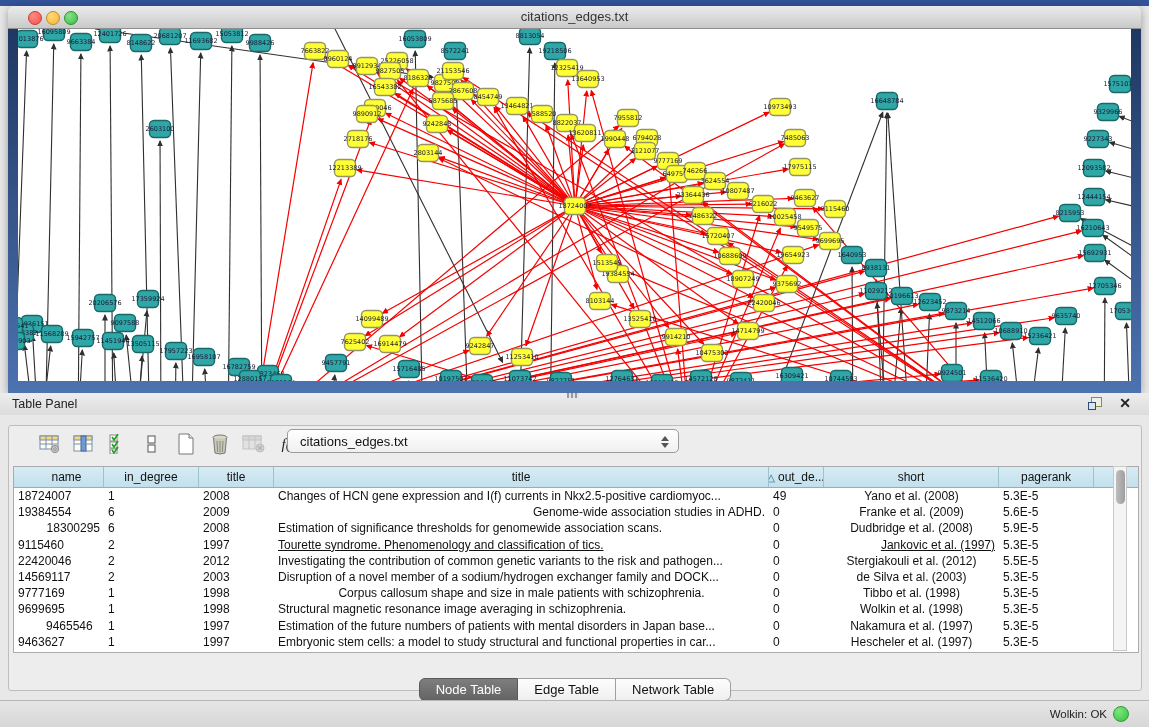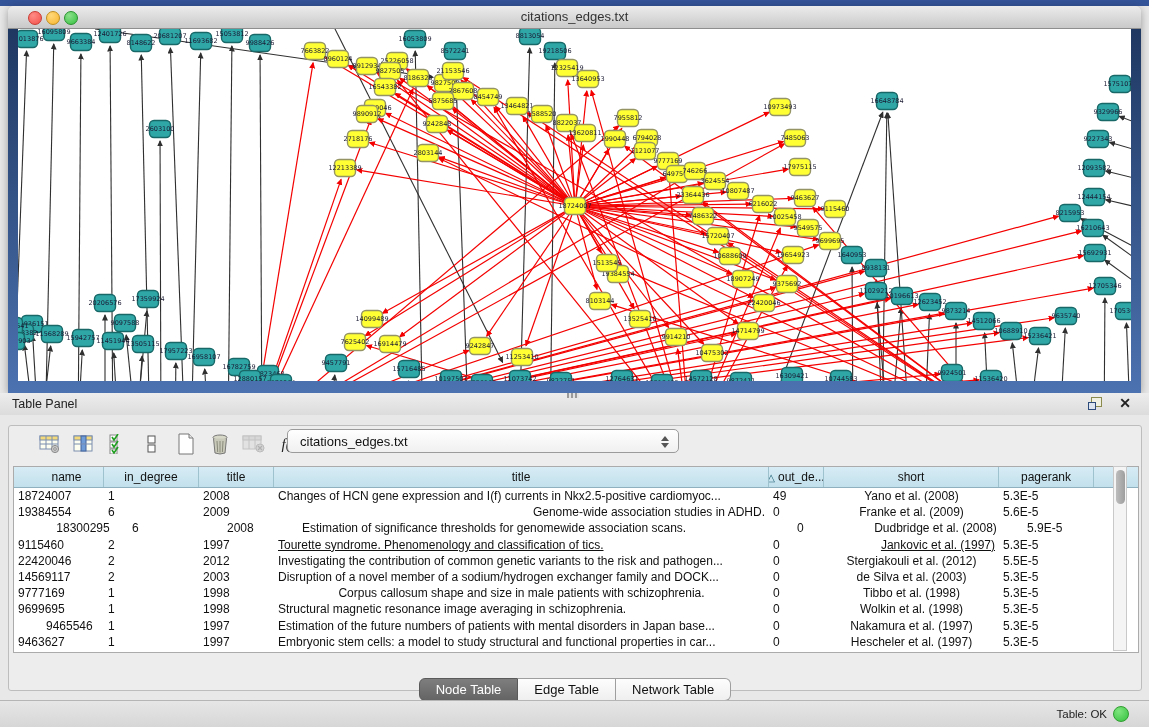--- a/index.html
+++ b/index.html
@@ -654,21 +654,21 @@
             <div class="trow">
               <div class="tcell" style="width: 90px; text-align: left;">19384554</div>
               <div class="tcell" style="width: 95px; text-align: left;">6</div>
               <div class="tcell" style="width: 75px; text-align: left;">2009</div>
               <div class="tcell" style="width: 495px; text-align: right;">Genome-wide association studies in ADHD.</div>
               <div class="tcell" style="width: 55px; text-align: left;">0</div>
               <div class="tcell" style="width: 175px; text-align: center;">Franke et al. (2009)</div>
               <div class="tcell" style="width: 95px; text-align: left;">5.6E-5</div>
             </div>
             <div class="trow">
-              <div class="tcell" style="width: 90px; text-align: center; margin-left: 24px;">18300295</div>
+              <div class="tcell" style="width: 90px; text-align: right;">18300295</div>
               <div class="tcell" style="width: 95px; text-align: left;">6</div>
               <div class="tcell" style="width: 75px; text-align: left;">2008</div>
               <div class="tcell" style="width: 495px; text-align: left;">Estimation of significance thresholds for genomewide association scans.</div>
               <div class="tcell" style="width: 55px; text-align: left;">0</div>
               <div class="tcell" style="width: 175px; text-align: center;">Dudbridge et al. (2008)</div>
               <div class="tcell" style="width: 95px; text-align: left;">5.9E-5</div>
             </div>
             <div class="trow">
               <div class="tcell" style="width: 90px; text-align: left;">9115460</div>
               <div class="tcell" style="width: 95px; text-align: left;">2</div>
@@ -740,17 +740,17 @@
 
       <div id="tabs">
           <div class="seg sel">Node Table</div>
           <div class="seg">Edge Table</div>
           <div class="seg">Network Table</div>
         </div>
     </div>
   </div>
 
   <div id="statusbar">
-    <span id="mem-label">Table: OK</span>
+    <span id="mem-label">Wolkin: OK</span>
     <span id="mem-dot"></span>
   </div>
 
 </div>
 
 </body></html>

